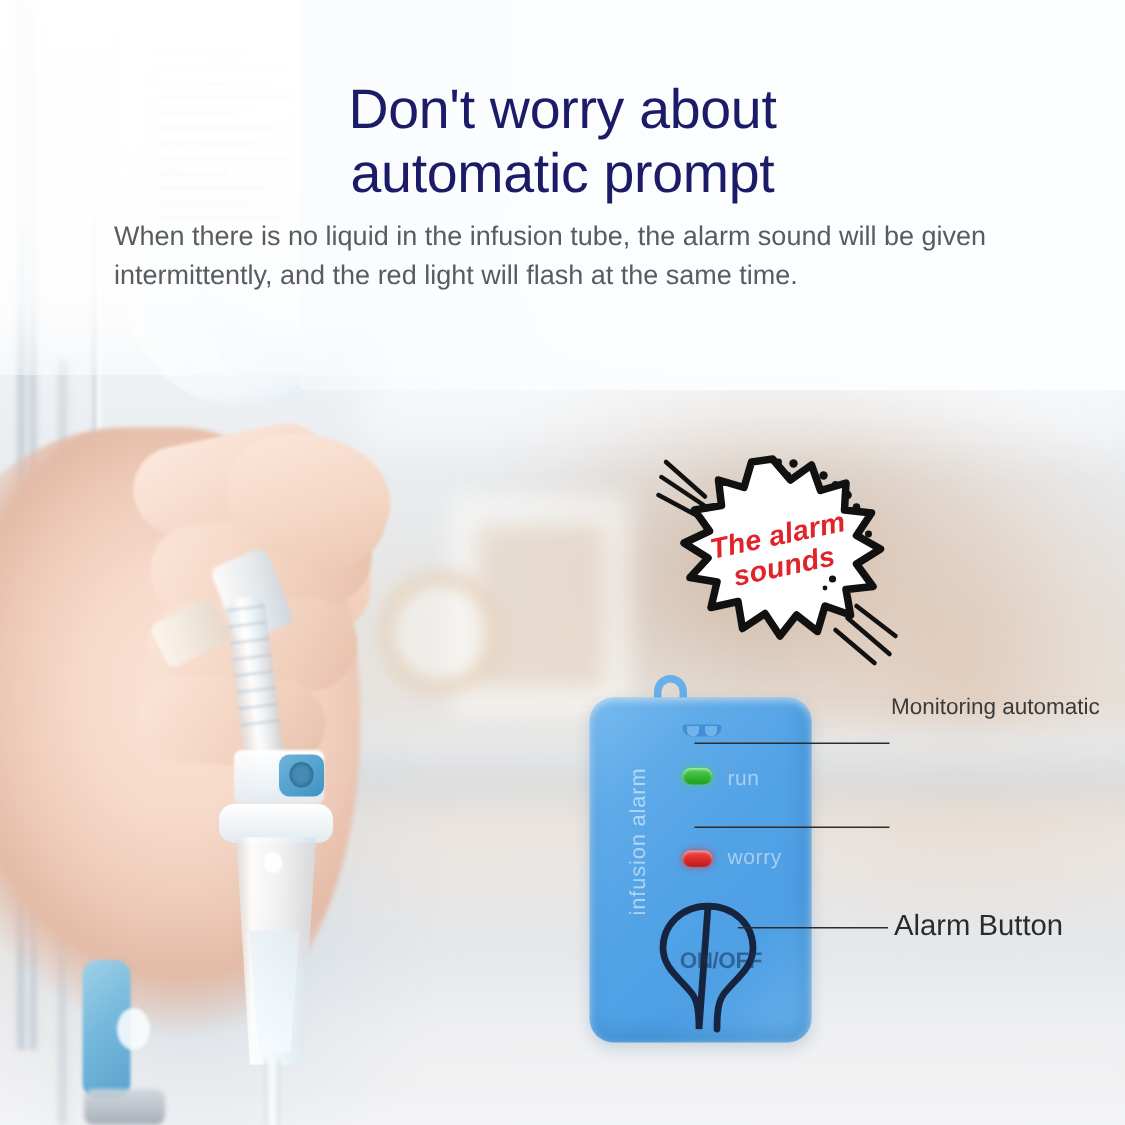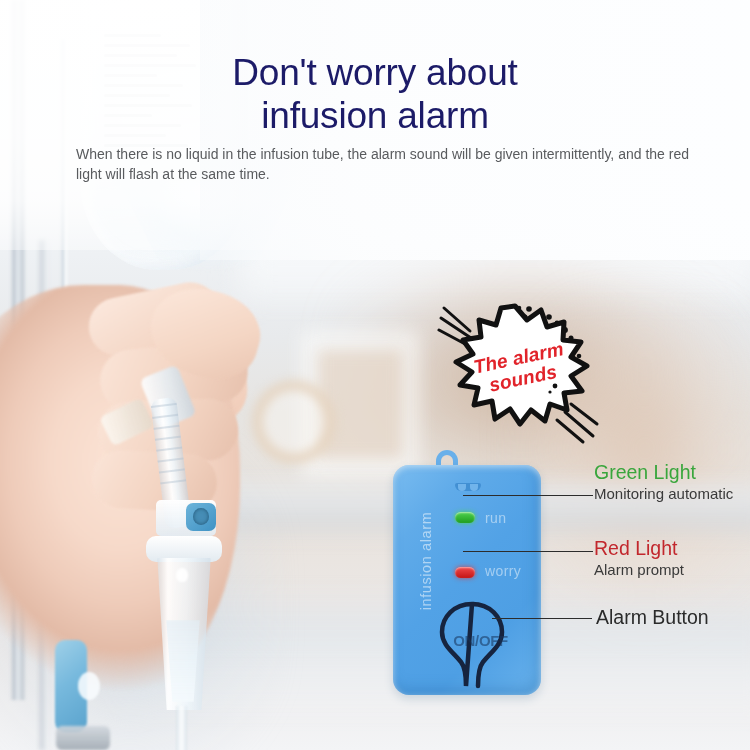--- a/index.html
+++ b/index.html
@@ -413,21 +413,21 @@
     line-height: 1.16;
     font-weight: 400;
     letter-spacing: -0.2px;
     white-space: pre-line;
   }
   .subtext {
     position: absolute;
     left: 76px; top: 145px;
     width: 630px;
     color: #595b5e;
-    font-size: 14px;
+    font-size: 18px;
     line-height: 1.42;
     font-weight: 400;
   }
 
   
   .burst-wrap {
     position: absolute;
     left: 437px; top: 300px;
     width: 165px; height: 145px;
   }
@@ -658,21 +658,21 @@
     <div class="needle-tube"></div>
     <div class="blue-port"></div>
     <div class="blue-port-knob"></div>
     <div class="metal-clip"></div>
   </div>
 
   <div class="text-scrim"></div>
   <div class="text-scrim-right"></div>
 
   <div class="headline">Don't worry about
-infusion alarm</div>
+automatic prompt</div>
 
   <div class="subtext">When there is no liquid in the infusion tube, the alarm sound will be given intermittently, and the red light will flash at the same time.</div>
 
   <div class="burst-wrap">
     <svg width="165" height="145" viewBox="0 0 165 145" aria-hidden="true">
 
       <g stroke="#111111" stroke-width="3" stroke-linecap="round" fill="none">
         <line x1="4" y1="18" x2="34" y2="38"></line>
         <line x1="2" y1="30" x2="30" y2="45"></line>
         <line x1="7" y1="8" x2="33" y2="31"></line>
@@ -752,26 +752,21 @@
         <div class="switch-label">ON/OFF</div>
       </div>
     </div>
   </div>
 
   <div class="leader l-green"></div>
   <div class="leader l-red"></div>
   <div class="leader l-switch"></div>
 
   <div class="callout green">
-    <div class="title">Green Light</div>
     <div class="sub">Monitoring automatic</div>
   </div>
 
-  <div class="callout red">
-    <div class="title">Red Light</div>
-    <div class="sub">Alarm prompt</div>
-  </div>
 
   <div class="callout switch">
     <div class="title">Alarm Button</div>
   </div>
 
 </div>
 
 </body></html>

